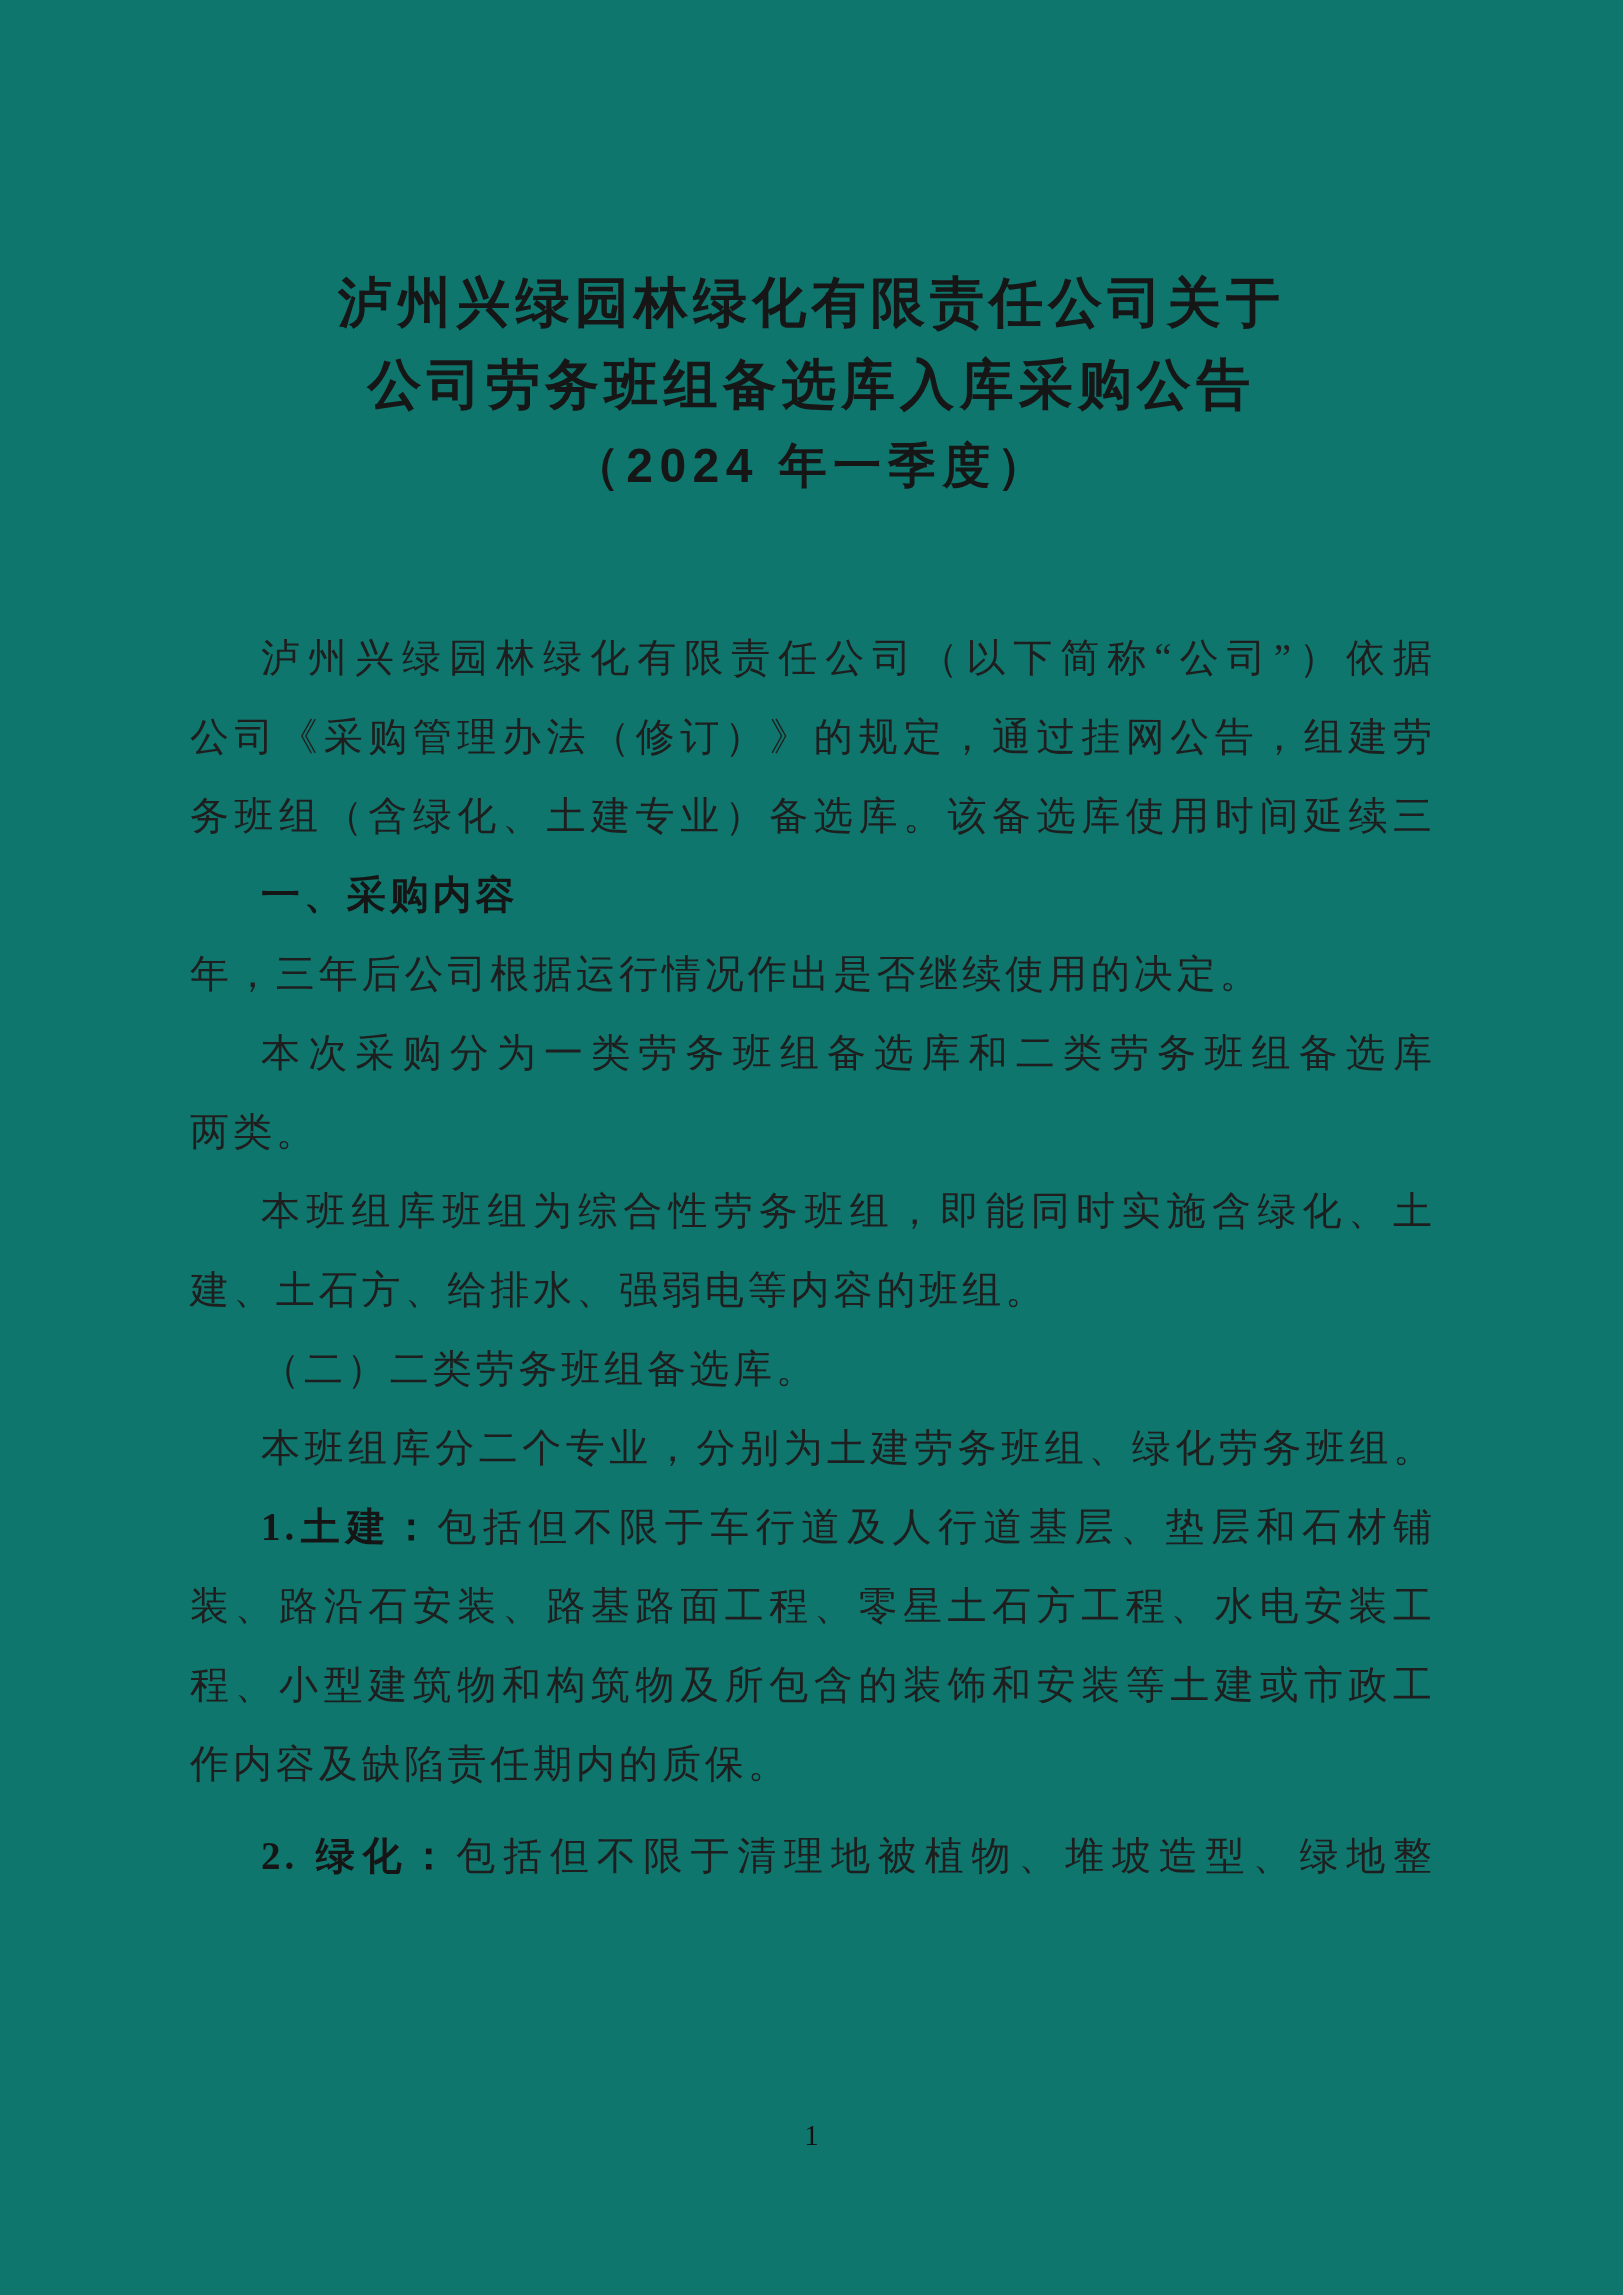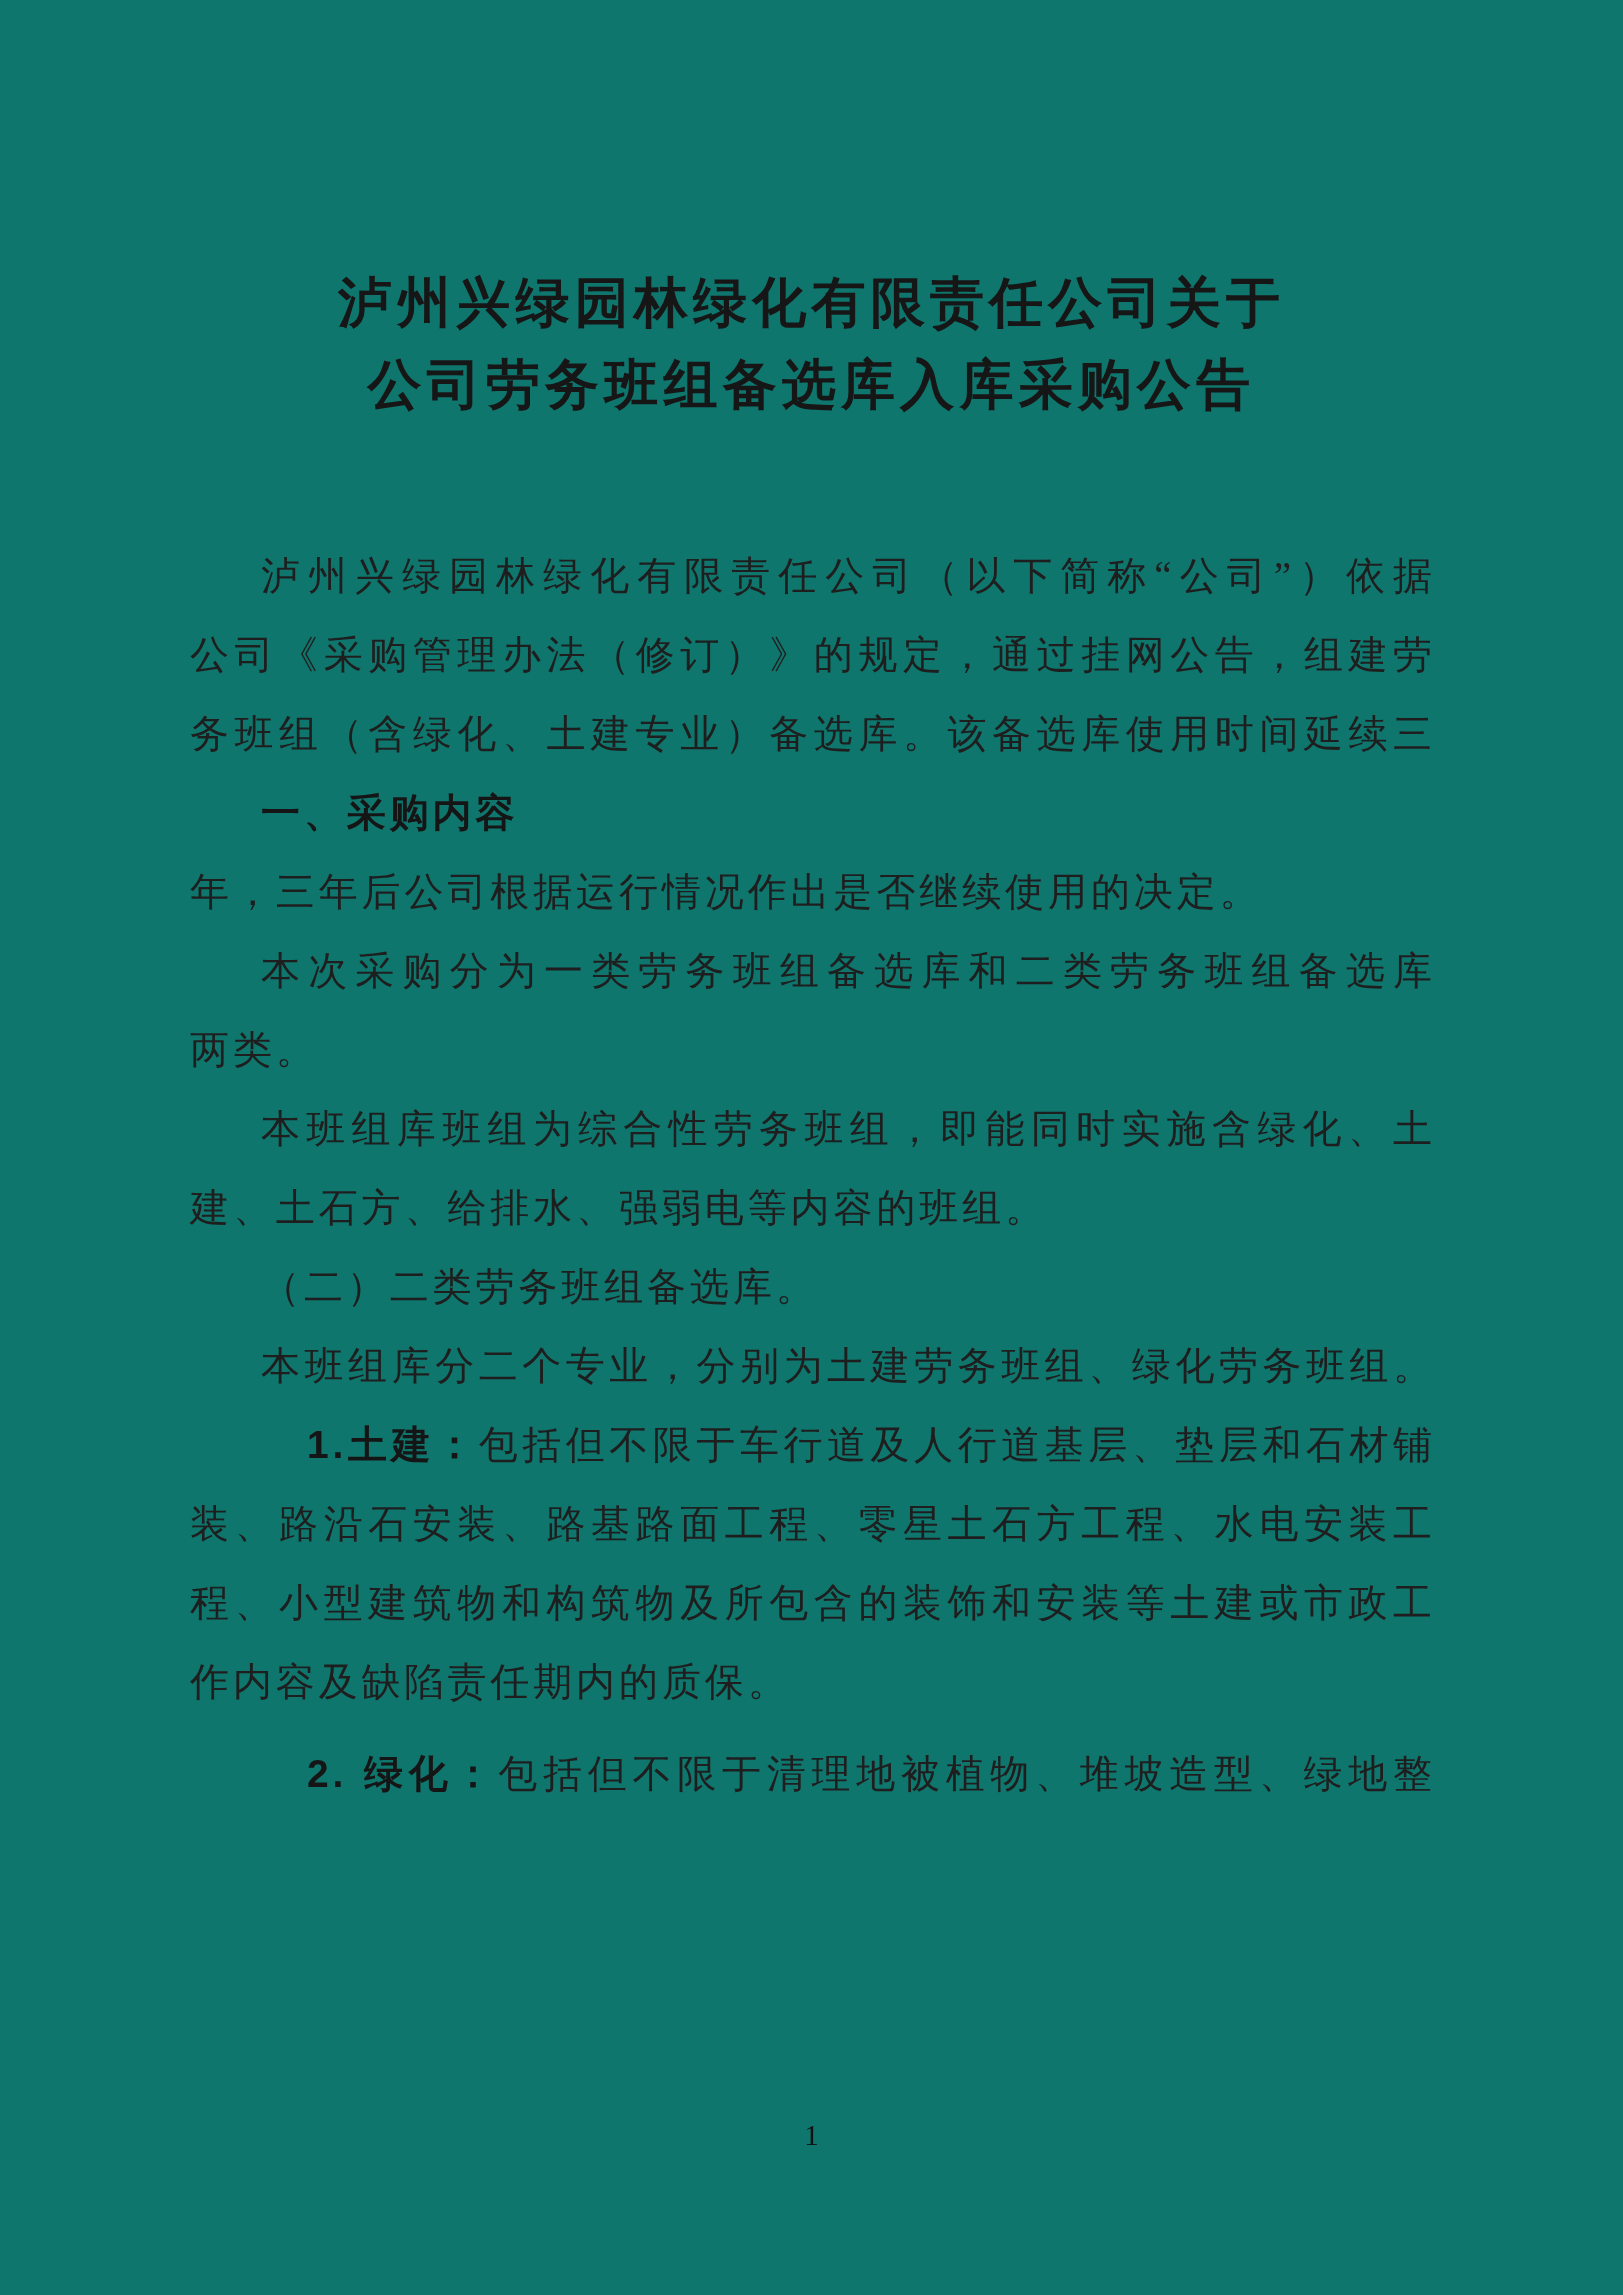--- a/index.html
+++ b/index.html
@@ -56,24 +56,23 @@
   }
   .indent {
     padding-left: 71px;
   }
   .heading-hei {
     font-family: "Liberation Sans", "DejaVu Sans", sans-serif;
     font-weight: 700;
     color: #151515;
   }
   .label-bold {
-    font-family: Liberation Sans, sans-serif;
+    font-family: Liberation Serif, serif;
     font-weight: 700;
     color: #151515;
-    margin-left: 46px;
   }
   .para-gap {
     margin-top: 13px;
   }
   
   .footer {
     position: absolute;
     left: 0;
     right: 0;
     top: 2119px;
@@ -86,20 +85,21 @@
   }
 </style>
 </head>
 <body>
 
 <div class="page">
 
   <header class="title-block">
     <div class="title-line">泸州兴绿园林绿化有限责任公司关于</div>
     <div class="title-line">公司劳务班组备选库入库采购公告</div>
+    <div class="title-line title-line-sub">（2024 年一季度）</div>
   </header>
 
   <main class="body-block">
 
     <div class="line just indent">泸州兴绿园林绿化有限责任公司（以下简称“公司”）依据</div>
     <div class="line just">公司《采购管理办法（修订）》的规定，通过挂网公告，组建劳</div>
     <div class="line just">务班组（含绿化、土建专业）备选库。该备选库使用时间延续三</div>
     <div class="line indent heading-hei">一、采购内容</div>
 
     <div class="line">年，三年后公司根据运行情况作出是否继续使用的决定。</div>

